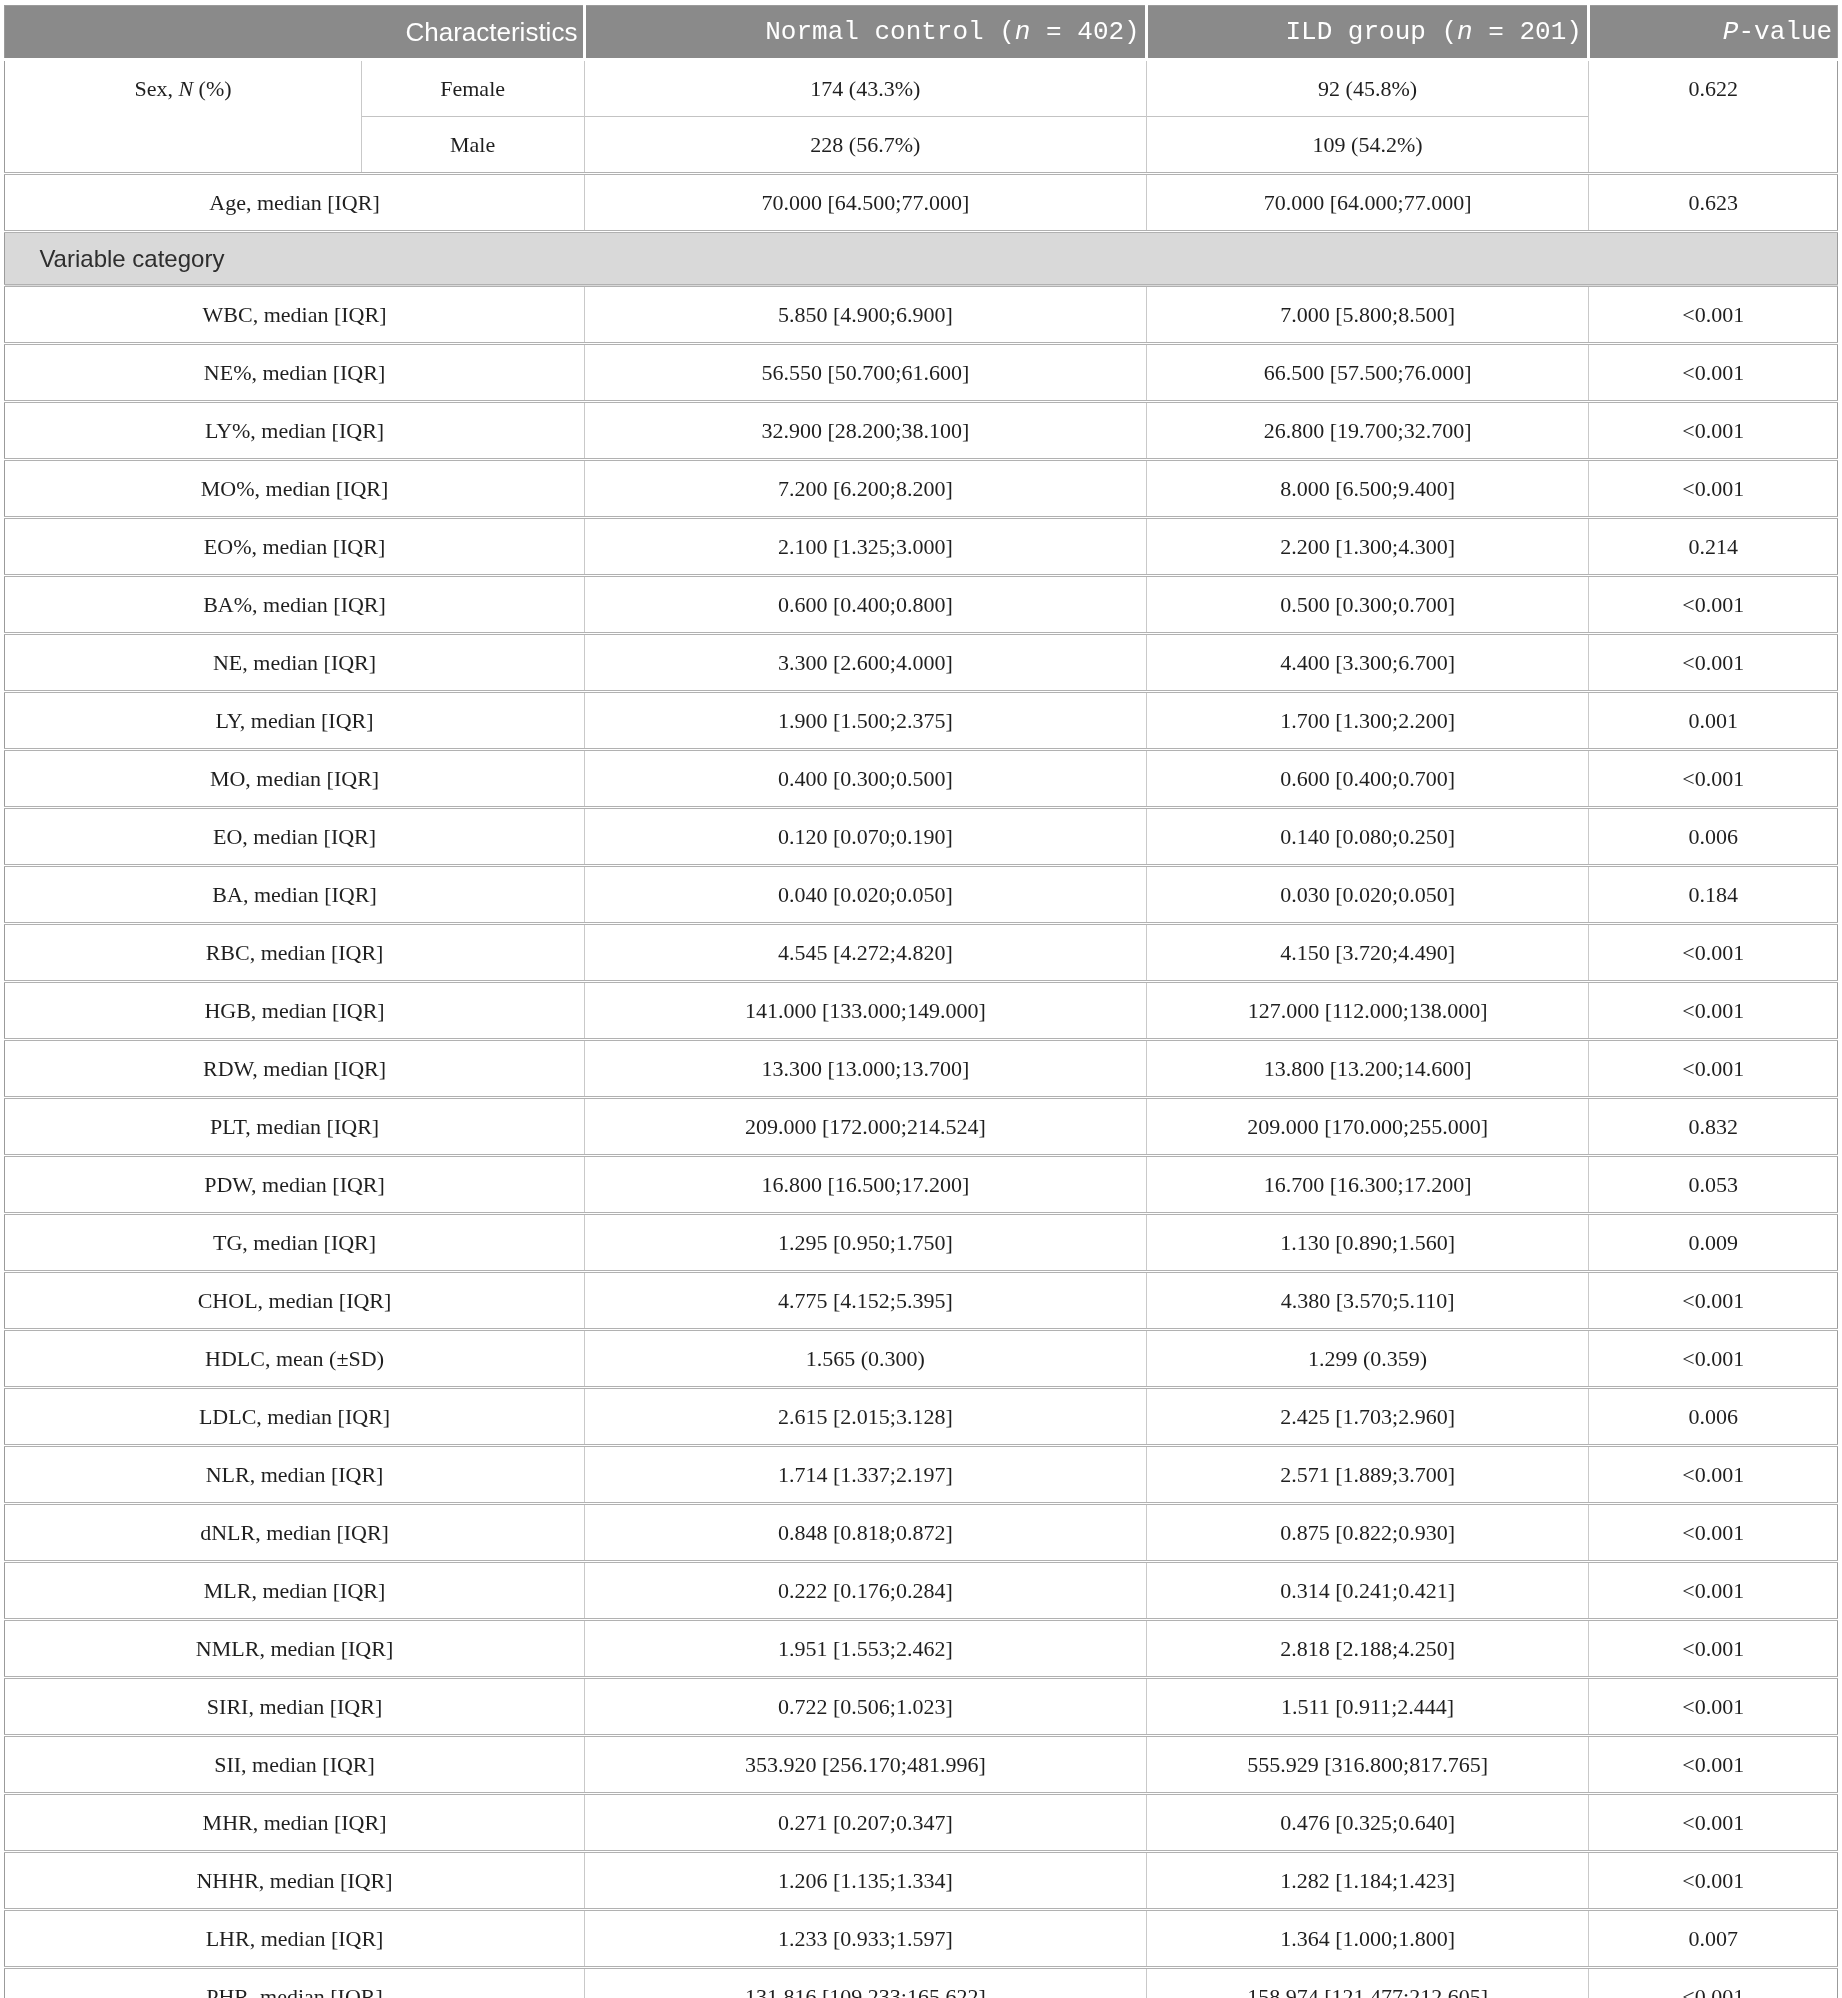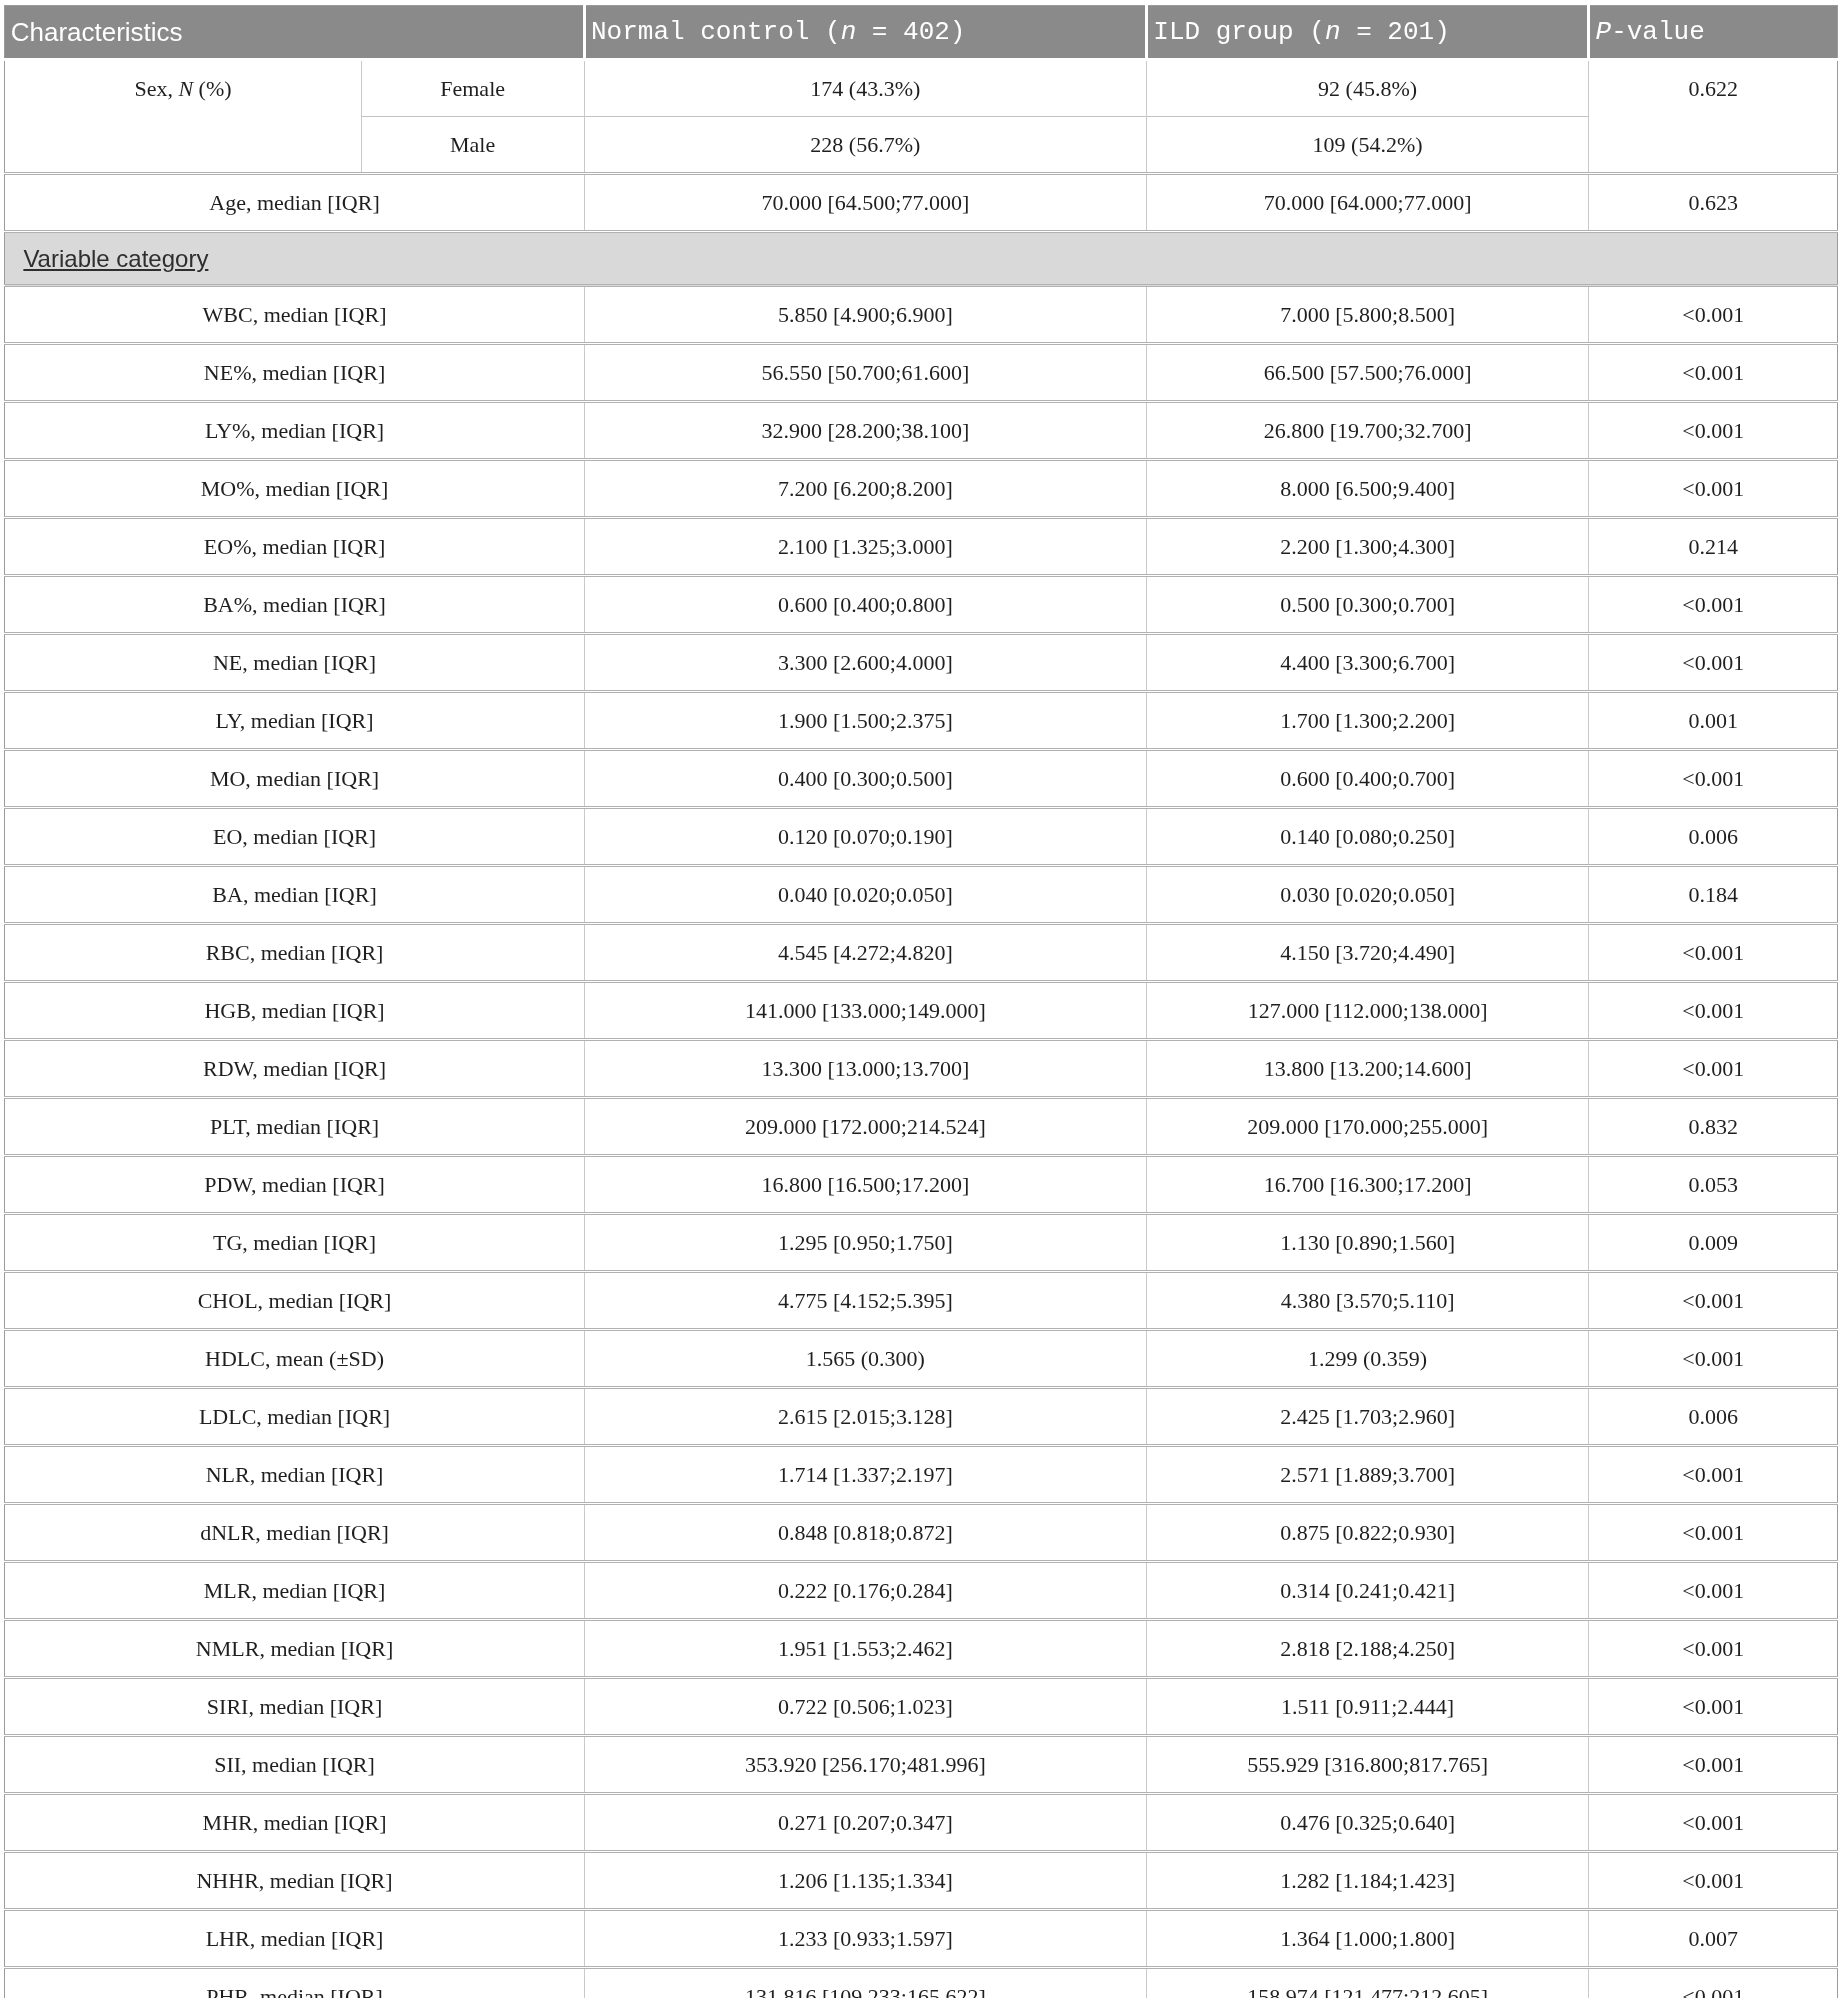--- a/index.html
+++ b/index.html
@@ -11,21 +11,21 @@
     width:1834px;
     border:1.8px solid #9b9b9b;
   }
   thead th{
     background:#8a8a8a;
     color:#ffffff;
     font-family:"Liberation Sans",sans-serif;
     font-weight:400;
     font-size:26px;
     height:52px;
-    text-align:left;
+    text-align:right;
     border-bottom:3.5px solid #ffffff;
     padding:0 5.3px;
   }
   thead th + th{border-left:3.5px solid #ffffff;font-family:Liberation Mono, monospace;}
   tbody td{
     font-family:"Liberation Serif",serif;
     font-size:22px;
     color:#1f1f1f;
     text-align:center;
     height:55px;
@@ -34,24 +34,23 @@
   }
   tbody td + td{border-left:0.9px solid #c9c9c9;}
   tr.major > td{border-top:3.5px double #b1b1b1;}
   tr.inner > td{border-top:0.9px solid #c3c3c3;margin-left:20px;}
   tr.section > td{
     background:#d9d9d9;
     text-align:left;
     font-family:"Liberation Sans",sans-serif;
     font-size:24px;
     color:#2e2e2e;
-    padding:0 0 0 18px;
+    padding:0 0 0 34px;
     height:51px;
     border-top:3.5px double #b1b1b1;
-    text-decoration:underline;
   }
   td.cell-top{vertical-align:top;padding-top:15px;}
   td.label-sex{border-right:0.9px solid #c9c9c9;text-align:center;}
   .it{font-style:italic;}
 </style>
 </head>
 <body>
 
 <div class="tablewrap">
   <table>

